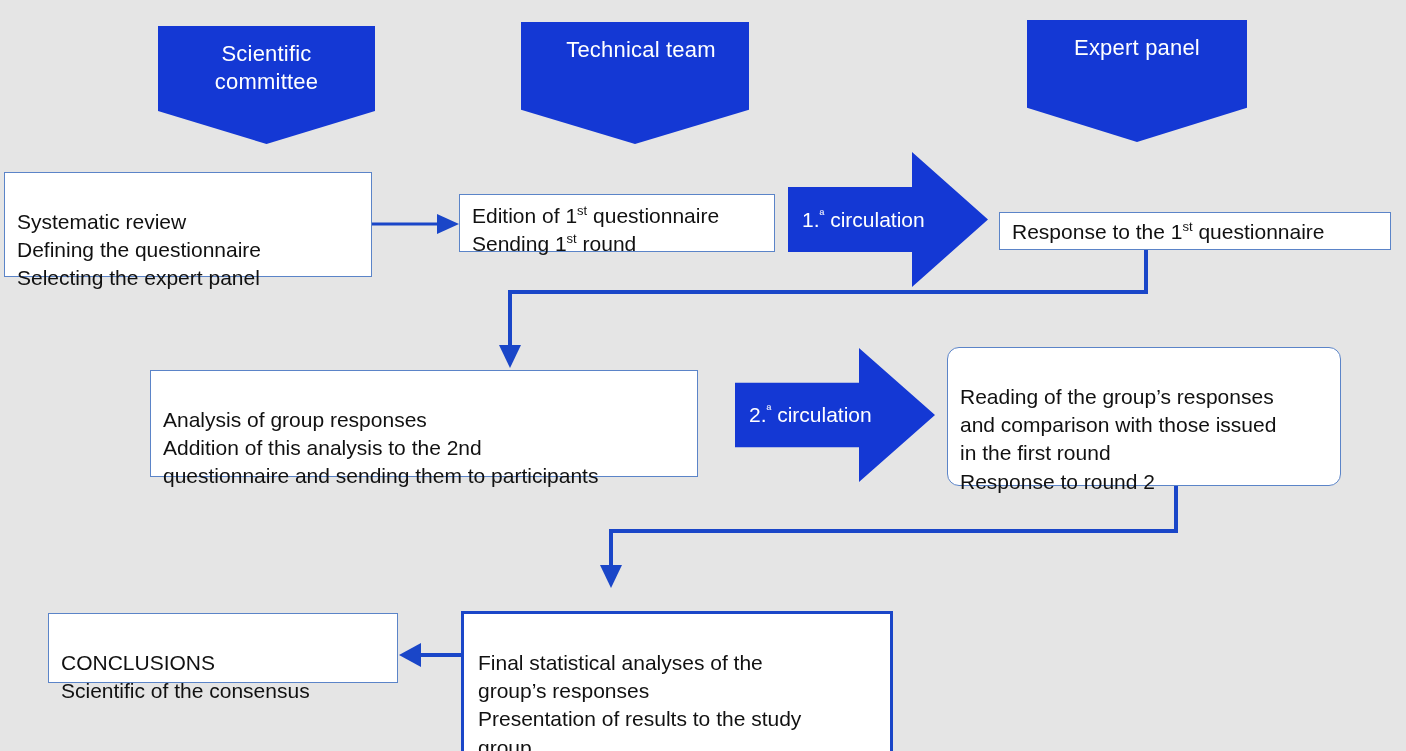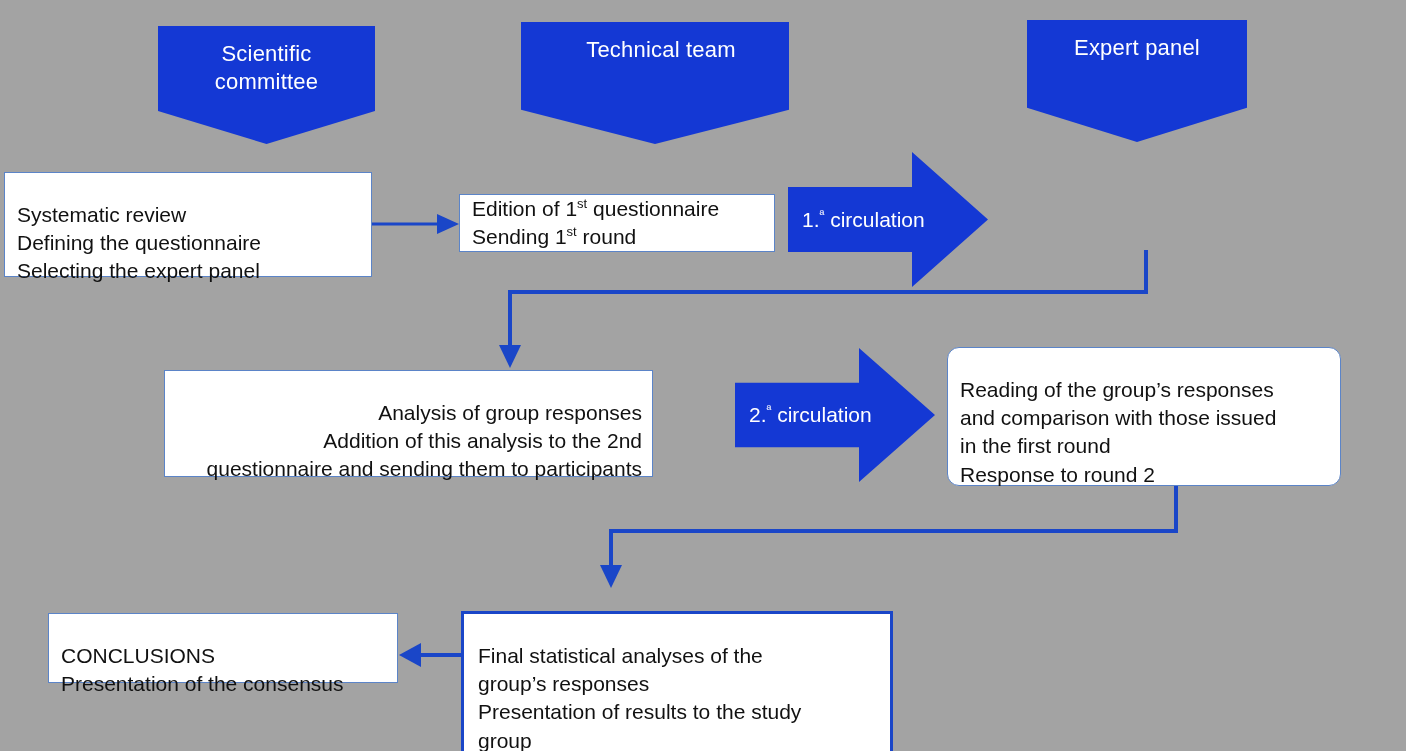--- a/index.html
+++ b/index.html
@@ -7,21 +7,21 @@
     padding: 0;
     background: #ffffff;
   }
   body {
     font-family: "Liberation Sans", sans-serif;
   }
   #canvas {
     position: relative;
     width: 1406px;
     height: 751px;
-    background: #a3a3a3;
+    background: #e5e5e5;
     overflow: hidden;
   }
   
   .banner {
     position: absolute;
     background: #1438D4;
     color: #ffffff;
     display: flex;
     align-items: flex-start;
     justify-content: center;
@@ -36,21 +36,21 @@
   }
   
   .box {
     position: absolute;
     box-sizing: border-box;
     border: 1px solid #5B84C8;
     background: #ffffff;
     color: #111111;
     font-size: 21px;
     line-height: 1.34;
-    padding: 0 10px 7px 12px;
+    padding: 7px 10px 7px 12px;
     white-space: pre-line;
   }
   .box.thick {
     border: 3px solid #1A46C8;
   }
   .box sup {
     font-size: 0.62em;
     vertical-align: super;
     line-height: 0;
   }
@@ -85,21 +85,21 @@
 </head>
 <body>
 
 <div id="canvas">
 
   <div class="banner" style="left:158px; top:26px; width:217px; height:118px;">
     <span style="white-space:pre-line;">Scientific
 committee</span>
   </div>
 
-  <div class="banner" style="left:521px; top:22px; width:268px; height:122px;padding-left:12px;">
+  <div class="banner" style="left:521px; top:22px; width:228px; height:122px;padding-left:12px;">
     <span style="white-space:pre-line;">Technical team</span>
   </div>
 
   <div class="banner" style="left:1027px; top:20px; width:220px; height:122px;">
     <span style="white-space:pre-line;">Expert panel</span>
   </div>
 
   <div class="box" style="left:4px; top:172px; width:368px; height:105px;">
     <span>Systematic review
 Defining the questionnaire
@@ -108,22 +108,27 @@
 
   <div class="box" style="left:459px; top:194px; width:316px; height:58px; white-space:normal;">
     <div>
       <span>Edition of 1</span><sup>st</sup><span> questionnaire</span>
     </div>
     <div>
       <span>Sending 1</span><sup>st</sup><span> round</span>
     </div>
   </div>
 
+  <div class="box" style="left:999px; top:212px; width:392px; height:38px; padding-top:5px; white-space:normal;">
+    <div>
+      <span>Response to the 1</span><sup>st</sup><span> questionnaire</span>
+    </div>
+  </div>
 
-  <div class="box" style="left:164px; top:370px; width:489px; height:107px;text-align:right;">
+  <div class="box" style="left:150px; top:370px; width:548px; height:107px;">
     <span>Analysis of group responses
 Addition of this analysis to the 2nd
 questionnaire and sending them to participants</span>
   </div>
 
   <div class="box" style="left:947px; top:347px; width:394px; height:139px;border-radius:12px;">
     <span>Reading of the group’s responses
 and comparison with those issued
 in the first round
 Response to round 2</span>
@@ -131,21 +136,21 @@
 
   <div class="box thick" style="left:461px; top:611px; width:432px; height:145px; padding-left:14px;">
     <span>Final statistical analyses of the
 group’s responses
 Presentation of results to the study
 group</span>
   </div>
 
   <div class="box" style="left:48px; top:613px; width:350px; height:70px;">
     <span>CONCLUSIONS
-Presentation of the consensus</span>
+Scientific of the consensus</span>
   </div>
 
   <div class="block-arrow" style="left:788px; top:152px; width:200px; height:135px;">
     <span><span>1.</span><sup>ª</sup><span> circulation</span></span>
   </div>
 
   <div class="block-arrow" style="left:735px; top:348px; width:200px; height:134px;text-align:right;">
     <span><span>2.</span><sup>ª</sup><span> circulation</span></span>
   </div>
 

